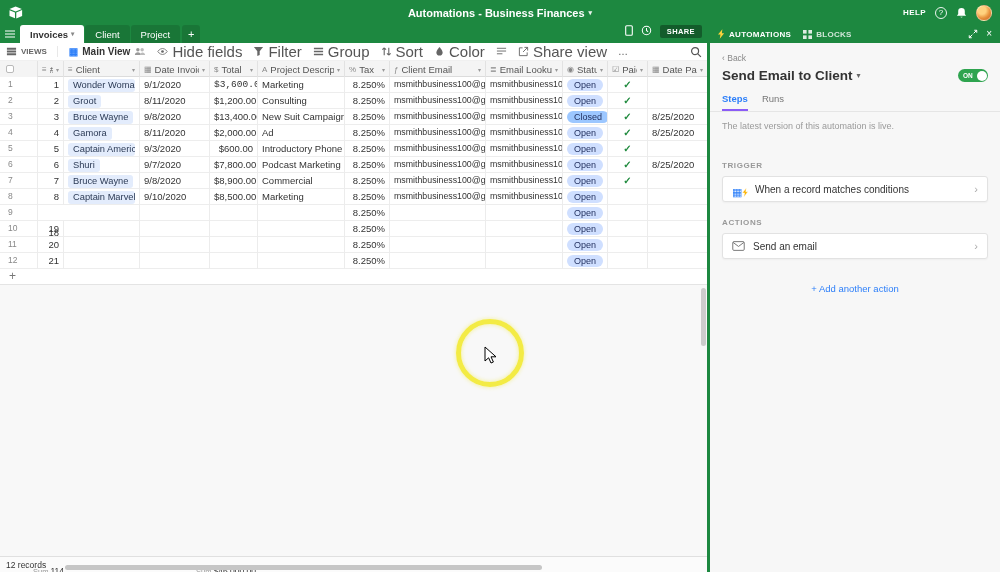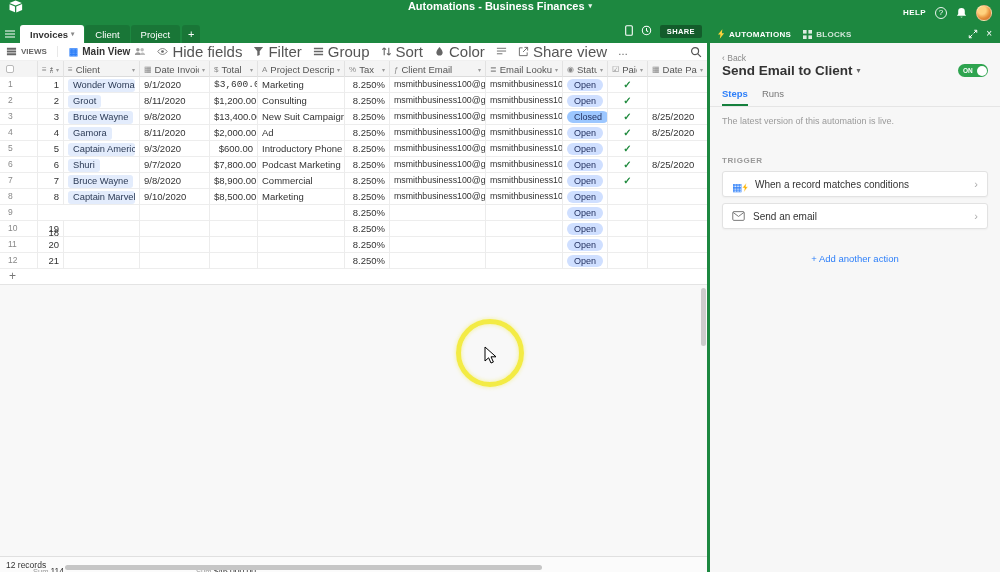--- a/index.html
+++ b/index.html
@@ -1,21 +1,21 @@
 <!DOCTYPE html>
 <html><head>
 <meta charset="utf-8">
 <style>
 *{margin:0;padding:0;box-sizing:border-box}
 html,body{width:1000px;height:572px}
 body{font-family:"Liberation Sans",sans-serif;overflow:hidden;background:#f8f8f8;color:#333}
 .app{position:relative;width:1000px;height:572px;overflow:hidden;background:#f8f8f8}
 
 
-.topbar{position:absolute;top:0;left:0;width:1000px;height:25px;background:#1d8840;display:flex;padding:0 8px;z-index:10}
+.topbar{position:absolute;top:0;left:0;width:1000px;height:25px;background:#1d8840;display:flex;align-items:center;padding:0 8px;z-index:10}
 .topbar-title{position:absolute;left:50%;transform:translateX(-50%);color:#fff;font-size:11px;font-weight:700;display:flex;align-items:center;gap:4px;white-space:nowrap}
 .topbar-title .chev{font-size:7px;opacity:.9}
 .topbar-right{margin-left:auto;display:flex;align-items:center;gap:9px;color:#fff}
 .help{font-size:8px;font-weight:700;letter-spacing:.4px;cursor:pointer}
 .qicon{width:12px;height:12px;border:1px solid rgba(255,255,255,.9);border-radius:50%;font-size:8px;line-height:10px;text-align:center}
 .avatar{width:16px;height:16px;border-radius:50%;background:radial-gradient(circle at 35% 30%,#ffd27f 0 30%,#e8903a 60%,#b95f22);border:1px solid rgba(255,255,255,.4)}
 
 
 .tabbar{position:absolute;top:25px;left:0;width:710px;height:18px;background:#1d8840;display:flex;align-items:flex-end;z-index:9}
 .hamb{display:flex;align-items:center;justify-content:center;width:20px;height:18px}
@@ -68,28 +68,28 @@
 
 
 .divider{position:absolute;left:707px;top:43px;width:3px;height:529px;background:#1d8840;z-index:9}
 .panelbar{position:absolute;top:25px;left:710px;width:290px;height:18px;background:#1d8840;display:flex;align-items:center;padding:0 8px;gap:12px;z-index:9}
 .ptab{display:flex;align-items:center;gap:4px;color:rgba(255,255,255,.8);font-size:8px;font-weight:700;letter-spacing:.3px;cursor:pointer}
 .ptab.active{color:#fff}
 .pbar-right{margin-left:auto;display:flex;align-items:center;gap:8px;color:#fff}
 .pclose{font-size:10px;line-height:10px}
 .panel{position:absolute;top:43px;left:710px;width:290px;height:529px;background:#f7f7f7;padding:8px 12px;z-index:8}
 .back{font-size:8.5px;color:#888;margin-top:2px}
-.ptitle-row{display:flex;align-items:center;gap:4px}
+.ptitle-row{display:flex;align-items:center;margin-top:5px;gap:4px}
 .ptitle{font-size:13.5px;font-weight:700;color:#333}
 .pchev{font-size:8px;color:#666}
 .toggle{margin-left:auto;width:30px;height:13px;background:#2ea44f;border-radius:7px;position:relative;display:flex;align-items:center;cursor:pointer}
 .toggle-label{color:#fff;font-size:6.5px;font-weight:700;margin-left:5px}
 .knob{position:absolute;right:1.5px;top:1.5px;width:10px;height:10px;border-radius:50%;background:#fff}
 .ptabs{display:flex;gap:14px;margin:10px -12px 0;padding:0 12px;border-bottom:1px solid #e5e5e5}
-.ptab-steps{font-size:9.5px;color:#2d7ff9;padding-bottom:5px;border-bottom:2px solid #15803d;font-weight:700}
+.ptab-steps{font-size:9.5px;color:#2d7ff9;padding-bottom:5px;border-bottom:2px solid #8b5cf6;font-weight:700}
 .ptab-runs{font-size:9.5px;color:#777;padding-bottom:5px}
 .plive{margin-top:9px;font-size:9px;color:#9a9a9a}
 .psection{margin-top:30px;font-size:8px;font-weight:700;letter-spacing:.6px;color:#999}
 .psection.actions{margin-top:16px}
 .pcard{margin-top:6px;height:26px;background:#fff;border:1px solid #e2e2e2;border-radius:3px;box-shadow:0 1px 2px rgba(0,0,0,.04);display:flex;align-items:center;padding:0 9px;gap:8px;cursor:pointer}
 .card-label{font-size:10px;color:#333}
 .card-chev{margin-left:auto;color:#aaa;font-size:11px}
 .card-icon{position:relative;width:15px;height:14px;flex:none}
 .gg{color:#2d7ff9;font-size:11px;line-height:14px}
 .bolt2{position:absolute;right:-2px;bottom:-1px}
@@ -507,20 +507,21 @@
     <div class="pcard">
       <span class="card-icon">
         <span class="gg">▦</span>
         <svg class="bolt2" width="7" height="9" viewBox="0 0 8 11">
             <path fill="#fcb400" stroke="#fff" stroke-width=".6" d="M5 0L0 6h2.8L2 11l5-6.4H4.4L5 0z"></path>
           </svg>
       </span>
       <span class="card-label">When a record matches conditions</span>
       <span class="card-chev">›</span>
     </div>
+    <div class="psection actions">ACTIONS</div>
     <div class="pcard">
       <svg width="13" height="10" viewBox="0 0 14 11">
           <rect x=".7" y=".7" width="12.6" height="9.6" rx="1.2" fill="none" stroke="#7a7a7a" stroke-width="1.1"></rect>
           <path d="M1 1.5l6 4.5 6-4.5" fill="none" stroke="#7a7a7a" stroke-width="1.1"></path>
         </svg>
       <span class="card-label">Send an email</span>
       <span class="card-chev">›</span>
     </div>
     <div class="addaction">+ Add another action</div>
   </aside>

